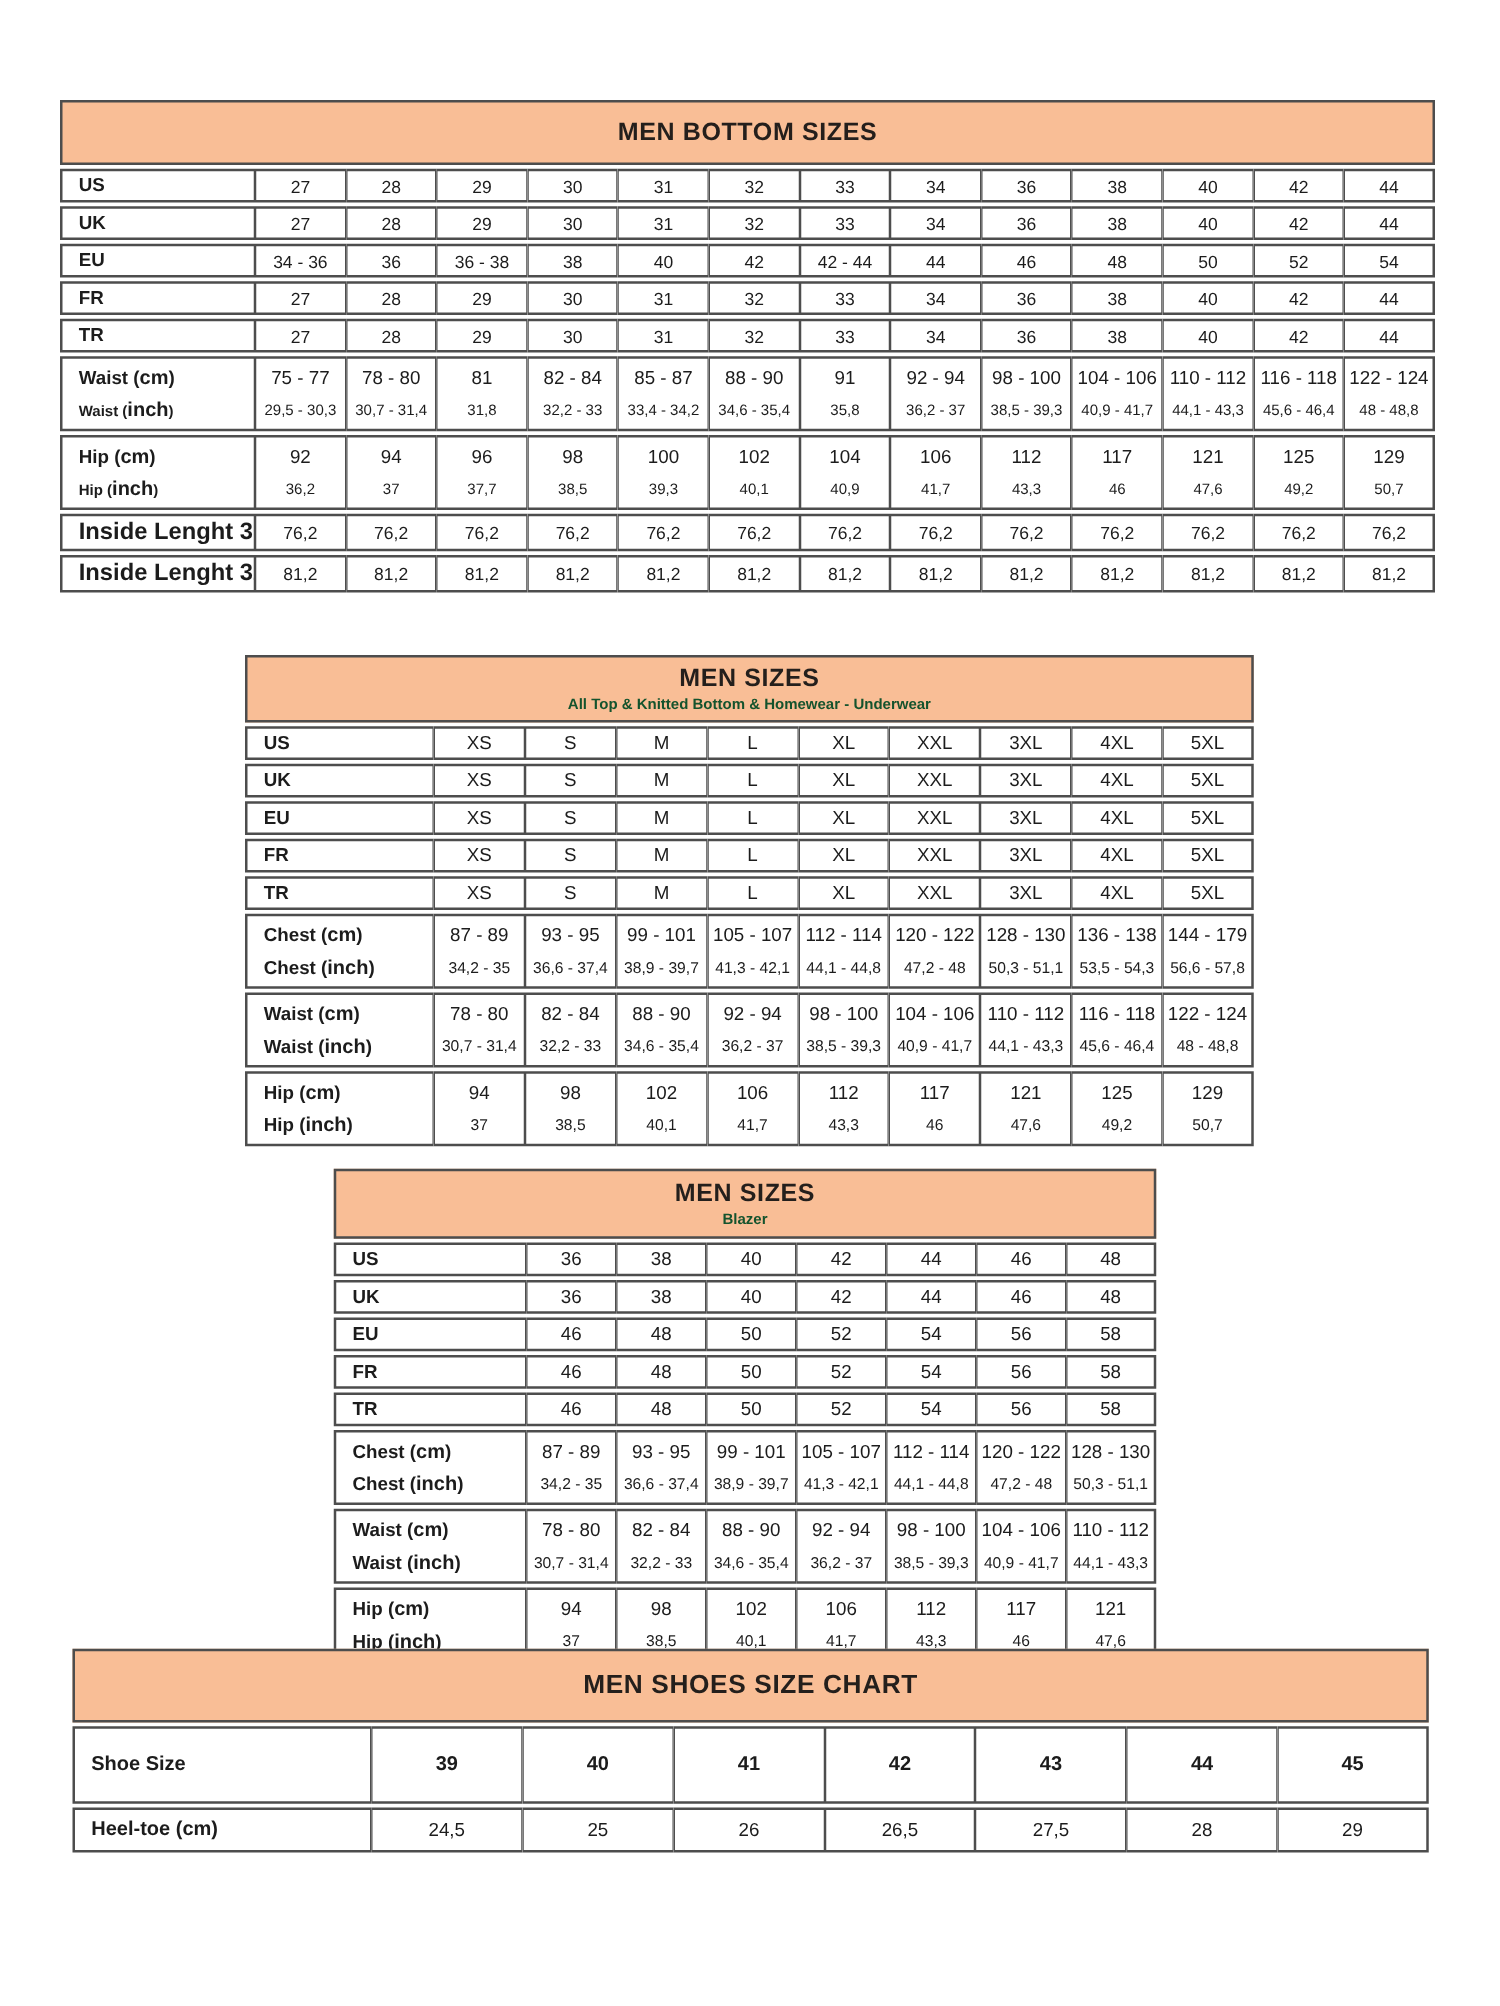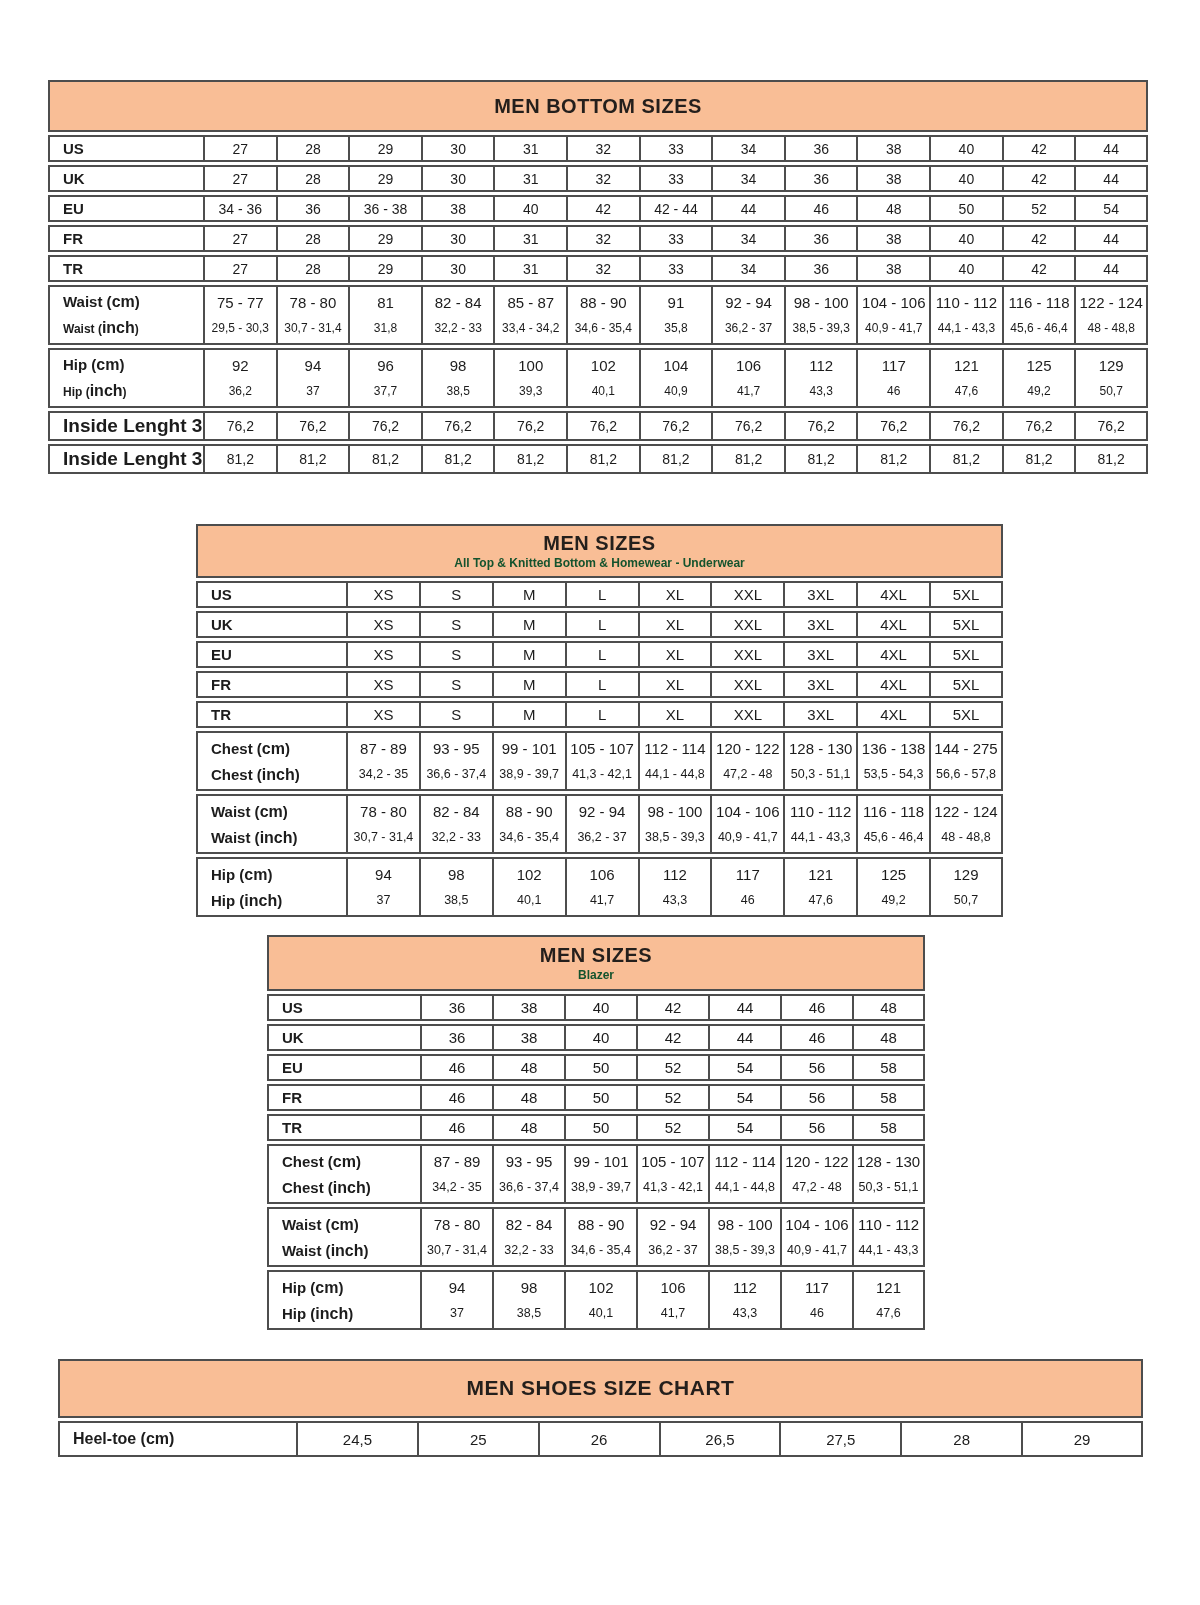--- a/index.html
+++ b/index.html
@@ -71,21 +71,21 @@
   .t2 tr.r-group td{height:56px;}
 
   
   .t3{left:267px;top:932px;width:658px;}
   .t3 col.c-label{width:154px;}
   .t3 th{height:52px;}
   .t3 tr.r-single td{height:23px;}
   .t3 tr.r-group td{height:56px;}
 
   
-  .t4{left:58px;top:1356px;width:1085px;}
+  .t4{left:58px;top:1316px;width:1085px;}
   .t4 col.c-label{width:239px;}
   .t4 th{height:55px;}
   .t4 .tbl-title{font-size:21px;}
   .t4 tr.r-shoe td{height:58px;}
   .t4 tr.r-shoe td.val{font-weight:bold;font-size:16px;}
   .t4 tr.r-heel td{height:32px;}
   .t4 td.lbl{font-size:16px;}
 </style>
 </head>
 <body>
@@ -461,21 +461,21 @@
           </td>
           <td>
             <div class="v-top">128 - 130</div>
             <div class="v-bot">50,3 - 51,1</div>
           </td>
           <td>
             <div class="v-top">136 - 138</div>
             <div class="v-bot">53,5 - 54,3</div>
           </td>
           <td>
-            <div class="v-top">144 - 275</div>
+            <div class="v-top">144 - 179</div>
             <div class="v-bot">56,6 - 57,8</div>
           </td>
         </tr>
         <tr class="r-group">
           <td class="lbl">
             <div class="v-top l-line">Waist (<span class="unit">cm</span>)</div>
             <div class="v-bot l-line">Waist (<span class="unit">inch</span>)</div>
           </td>
           <td>
             <div class="v-top">78 - 80</div>
@@ -746,20 +746,30 @@
         <col>
       </colgroup>
     <thead>
       <tr>
         <th colspan="8">
           <div class="tbl-title">MEN SHOES SIZE CHART</div>
         </th>
       </tr>
     </thead>
     <tbody>
+        <tr class="r-shoe">
+          <td class="lbl">Shoe Size</td>
+          <td class="val">39</td>
+          <td class="val">40</td>
+          <td class="val">41</td>
+          <td class="val">42</td>
+          <td class="val">43</td>
+          <td class="val">44</td>
+          <td class="val">45</td>
+        </tr>
         <tr class="r-heel">
           <td class="lbl">Heel-toe (<span class="unit">cm</span>)</td>
           <td class="val">24,5</td>
           <td class="val">25</td>
           <td class="val">26</td>
           <td class="val">26,5</td>
           <td class="val">27,5</td>
           <td class="val">28</td>
           <td class="val">29</td>
         </tr>

